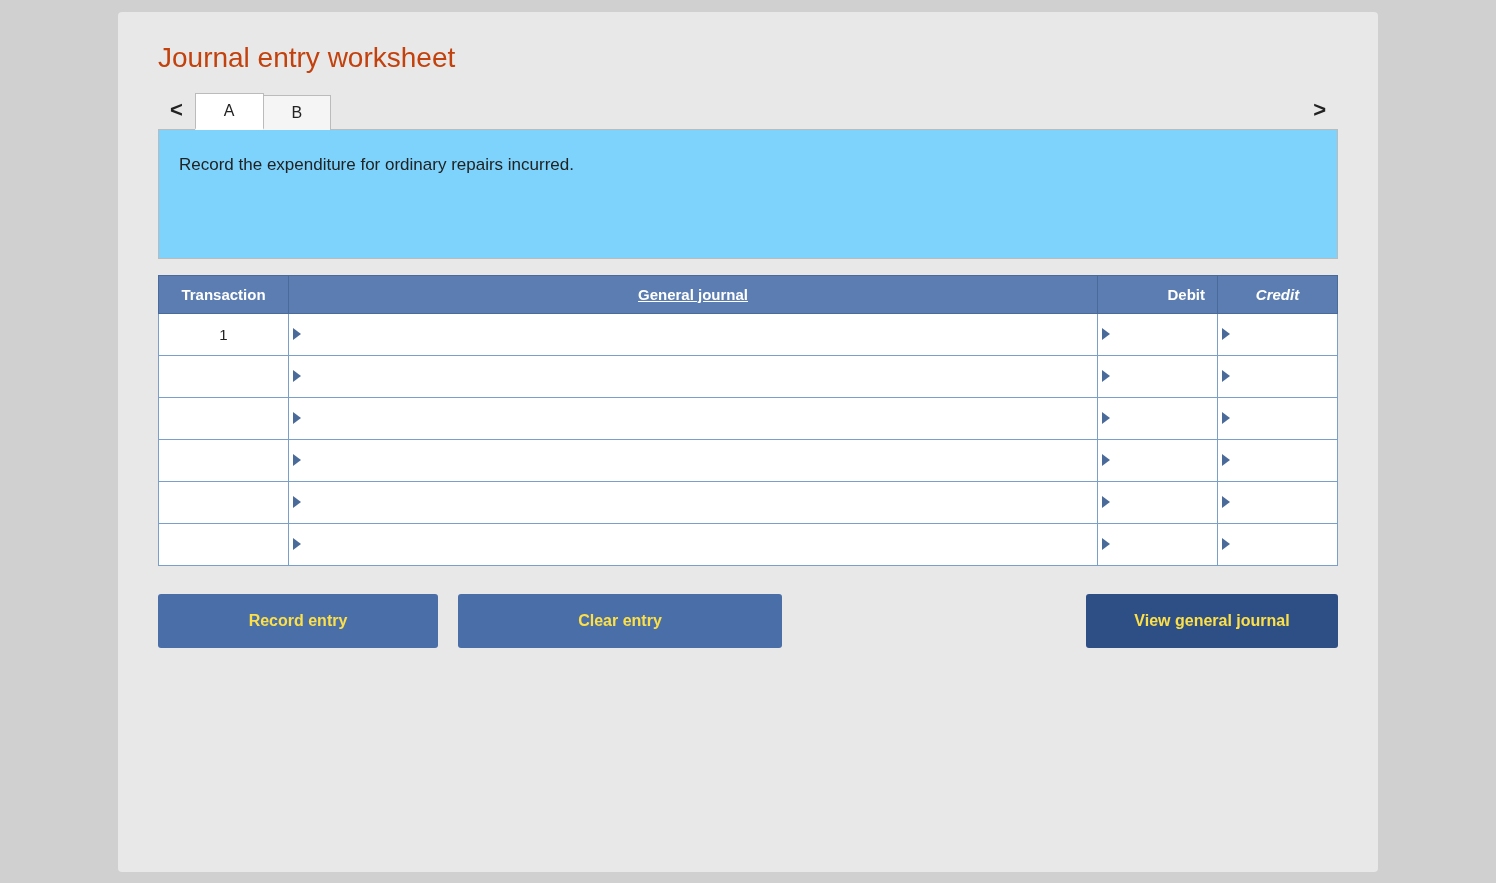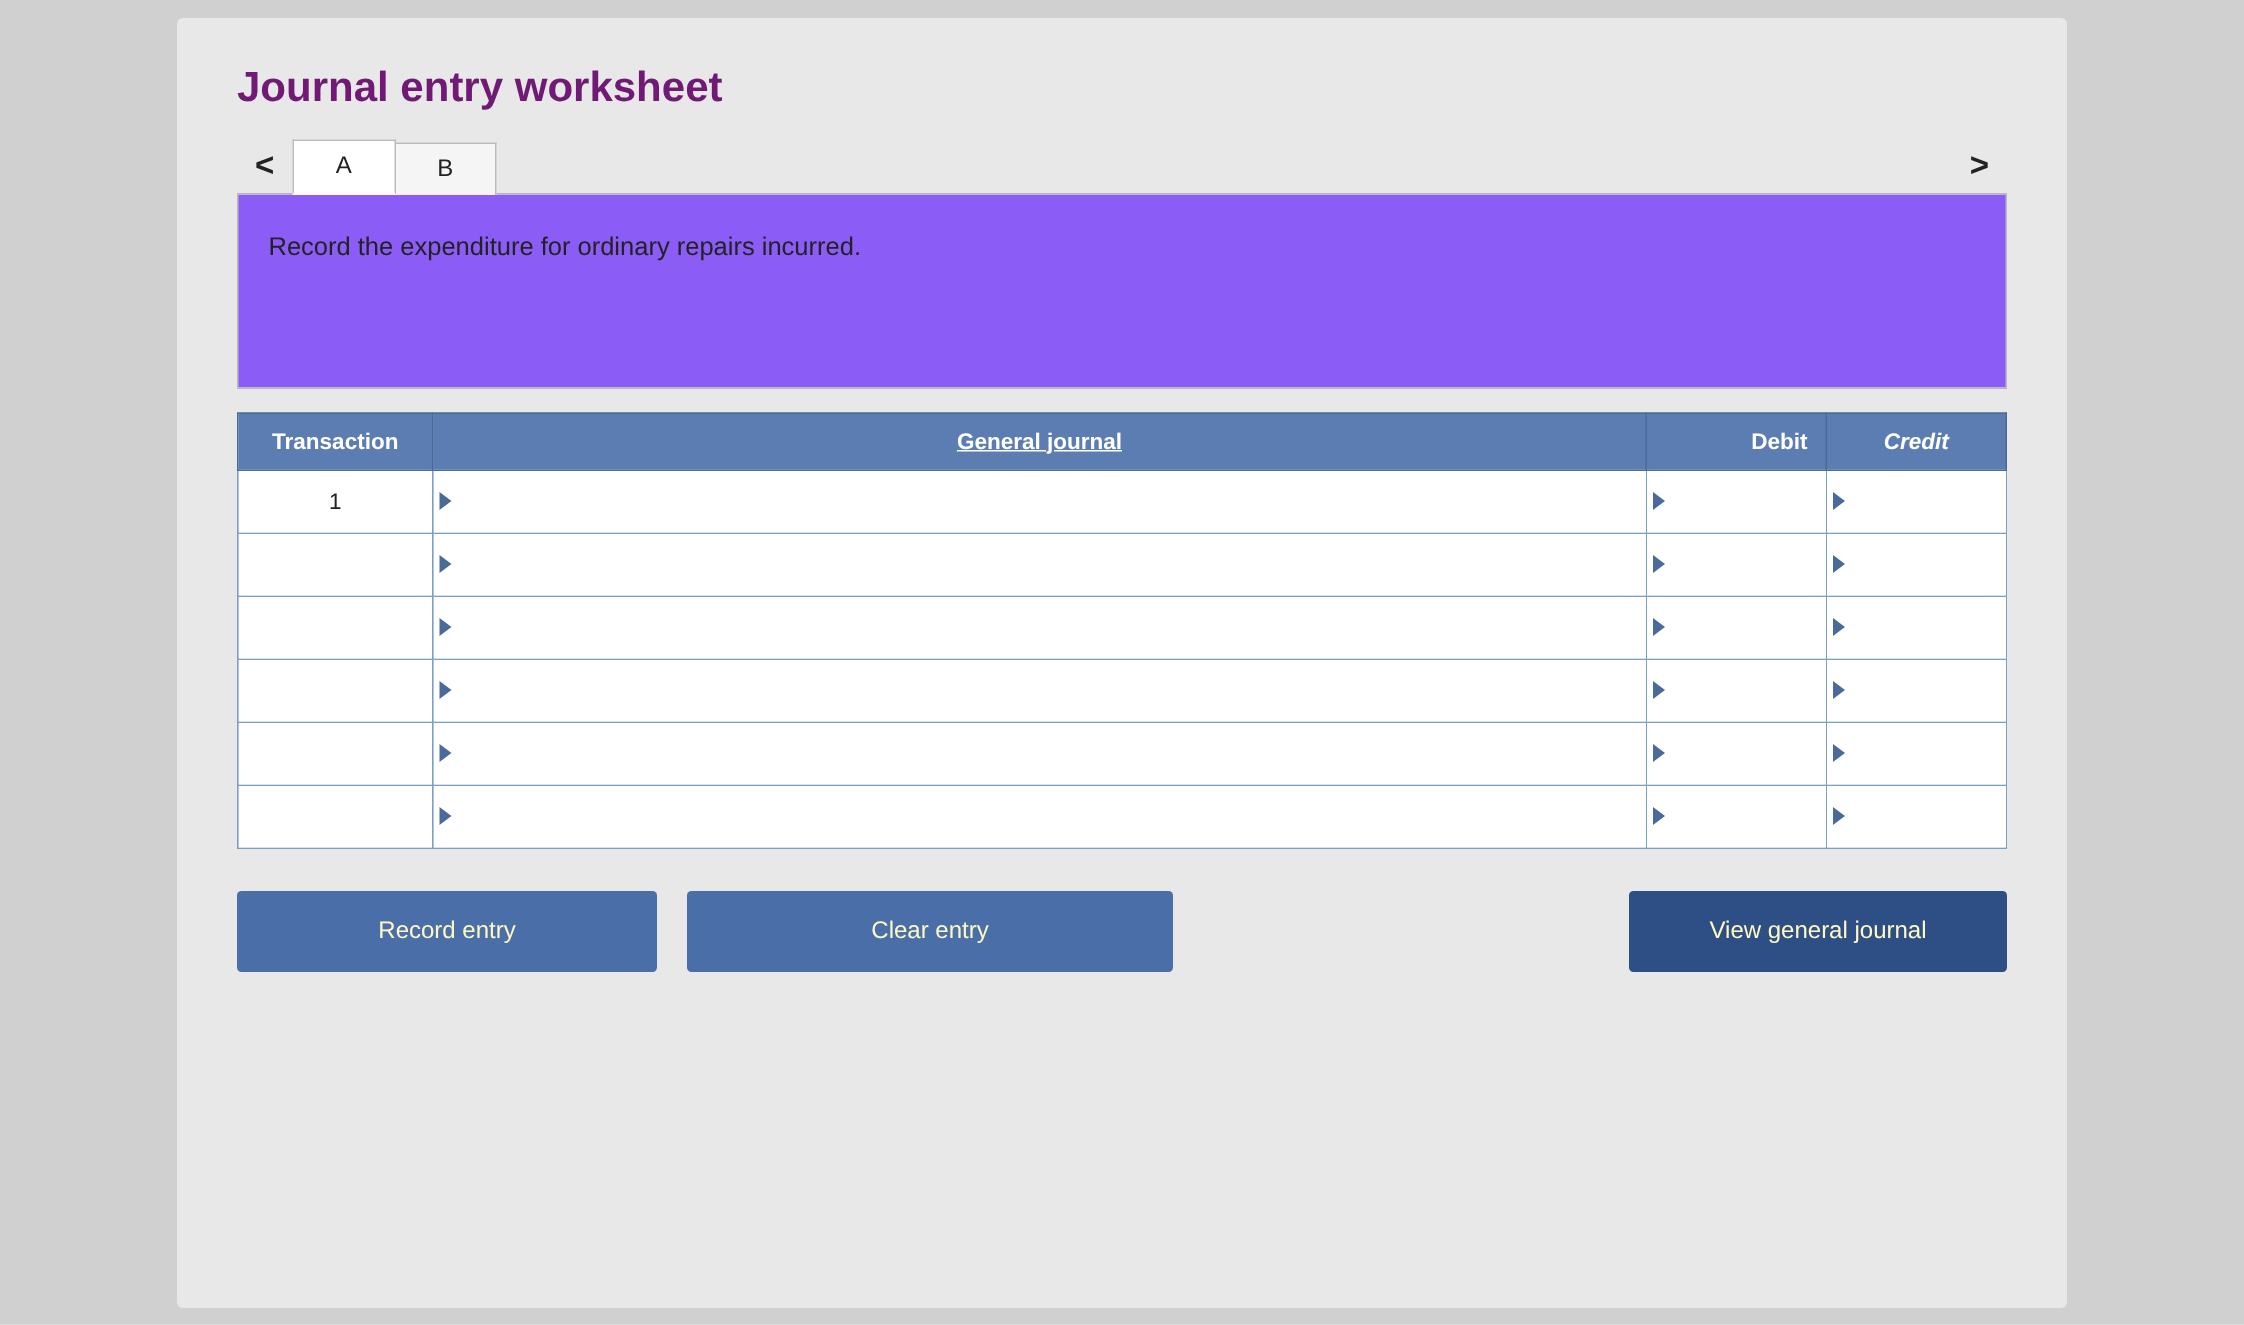--- a/index.html
+++ b/index.html
@@ -20,22 +20,22 @@
     .container {
       background: #e8e8e8;
       width: 1260px;
       min-height: 860px;
       padding: 30px 40px 40px 40px;
       border-radius: 4px;
     }
 
     .page-title {
       font-size: 28px;
-      font-weight: 700;
-      color: #701a75;
+      font-weight: 400;
+      color: #c2410c;
       margin-bottom: 18px;
     }
 
     .tabs-nav {
       display: flex;
       align-items: flex-end;
       margin-bottom: 0;
       position: relative;
     }
 
@@ -72,21 +72,21 @@
 
     .tab-b {
       margin-left: -1px;
     }
 
     .nav-arrow-right {
       margin-left: auto;
     }
 
     .tabs-content {
-      background: #8b5cf6;
+      background: #7dd3fc;
       border: 1px solid #bbb;
       padding: 22px 20px;
       min-height: 130px;
       margin-bottom: 16px;
     }
 
     .instructions-text {
       font-size: 17px;
       color: #222;
       line-height: 1.5;
@@ -189,22 +189,22 @@
 
     .buttons-row {
       display: flex;
       align-items: center;
       gap: 0;
     }
 
     .btn {
       padding: 18px 0;
       font-size: 16px;
-      font-weight: normal;
-      color: #fef9c3;
+      font-weight: bold;
+      color: #fde047;
       border: none;
       cursor: pointer;
       border-radius: 3px;
     }
 
     .btn-record {
       background: #4a6ea8;
       width: 280px;
       margin-right: 20px;
     }

